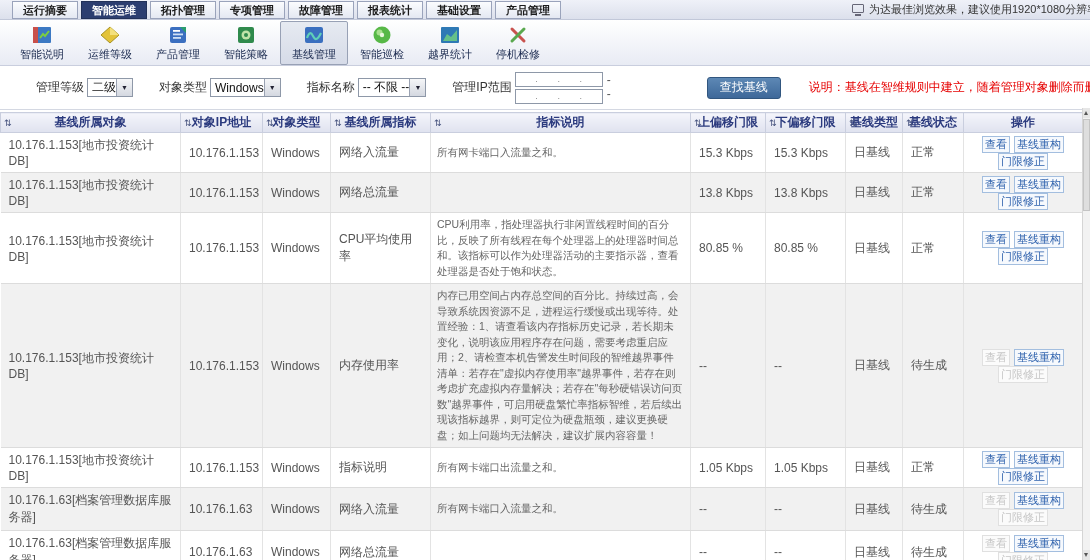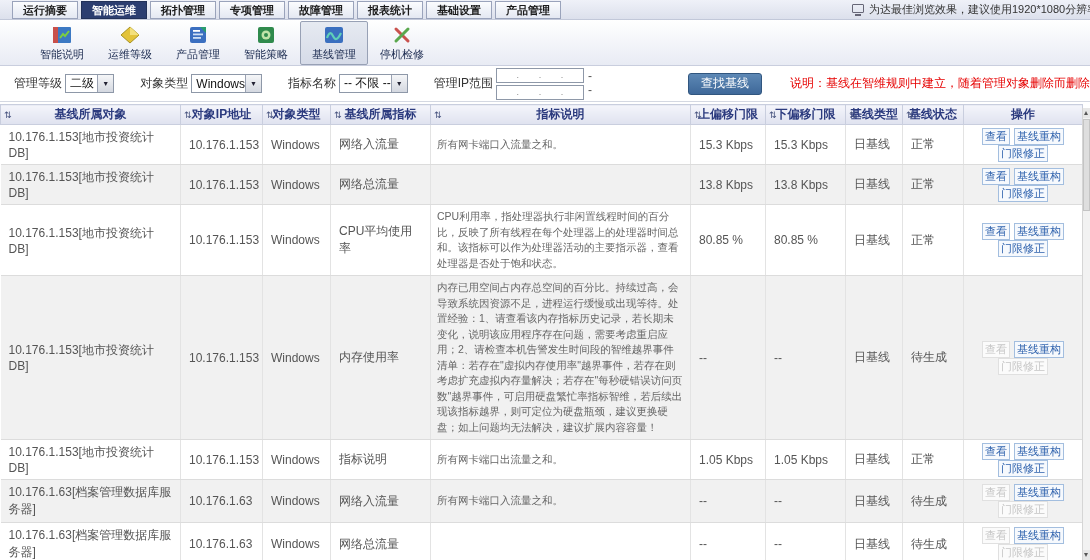--- a/index.html
+++ b/index.html
@@ -12,29 +12,29 @@
   .tab { font-size:11px; font-weight:bold; padding:2px 10px; margin-right:3px; border:1px solid #9aa3bb;
          background:linear-gradient(#fbfcfe,#e4e8f2); color:#1b1b1b; cursor:pointer; white-space:nowrap; line-height:12px; }
   .tab.active { background:#2c3e70; color:#fff; border-color:#223158; }
   .notice { position:absolute; right:0; top:0; height:100%; width:238px; display:flex; align-items:center;
             font-size:11px; color:#333; white-space:nowrap; overflow:hidden; }
   .mon { width:12px; height:9px; border:1px solid #667; border-radius:1px; position:relative; margin:0 5px 3px 0; flex:0 0 auto; }
   .mon::after { content:''; position:absolute; left:2px; bottom:-4px; width:6px; height:2px; background:#667; }
 
   
   .toolbar { height:46px; display:flex; align-items:center; background:linear-gradient(#ffffff,#e8ebf4);
-             border-bottom:1px solid #c9cede; padding-left:28px; }
+             border-bottom:1px solid #c9cede; padding-left:8px; }
   .titem { width:68px; display:flex; flex-direction:column; align-items:center; gap:1px; cursor:pointer;
            padding:2px 0; border:1px solid transparent; }
   .titem.active { border:1px solid #98a1b5; background:linear-gradient(#e6eaf1,#d6dbe8); border-radius:2px; }
   .ticon svg { width:22px; height:22px; display:block; }
   .tlabel { font-size:11px; color:#1c2b50; }
 
   
-  .filterbar { height:36px; display:flex; align-items:center; padding-left:14px; background:#fff;
+  .filterbar { height:44px; display:flex; align-items:center; padding-left:36px; background:#fff;
                border-bottom:1px solid #d4d8e2; }
   .flabel { color:#333; margin-right:3px; white-space:nowrap; }
   .select { width:92px; height:19px; border:1px solid #8e98a8; background:#fff; display:flex; align-items:center;
             justify-content:space-between; margin-right:26px; cursor:pointer; }
   .selval { padding-left:4px; color:#111; white-space:nowrap; overflow:hidden; }
   .selbtn { width:16px; height:17px; background:linear-gradient(#f5f6f8,#d4d8e0); border-left:1px solid #9aa2b2;
             font-size:7px; color:#223; display:flex; align-items:center; justify-content:center; flex:0 0 auto; }
   .ipgroup { display:flex; align-items:flex-start; }
   .ipcol { display:flex; flex-direction:column; gap:2px; }
   .ipbox { width:88px; height:15px; border:1px solid #8e98a8; background:#fff; display:flex; align-items:center;
@@ -136,20 +136,39 @@
       <span class="tlabel">智能策略</span>
     </div>
     <div class="titem active">
       <span class="ticon">
         <svg viewBox="0 0 22 22">
           <rect x="2" y="3" width="18" height="16" rx="2" fill="#3a6fbf"></rect>
           <path d="M4 14 C6 8,8 8,10 12 S14 17,18 9" stroke="#5fd0b8" stroke-width="2.2" fill="none"></path>
         </svg>
       </span>
       <span class="tlabel">基线管理</span>
+    </div>
+    <div class="titem">
+      <span class="ticon">
+        <svg viewBox="0 0 22 22">
+          <circle cx="11" cy="11" r="8.5" fill="#57b847"></circle>
+          <circle cx="8.5" cy="8.5" r="3" fill="#a8e08e"></circle>
+          <circle cx="11" cy="11" r="2.2" fill="#e8f7dd"></circle>
+        </svg>
+      </span>
+      <span class="tlabel">智能巡检</span>
+    </div>
+    <div class="titem">
+      <span class="ticon">
+        <svg viewBox="0 0 22 22">
+          <rect x="2" y="3" width="18" height="16" rx="1" fill="#2e79b5"></rect>
+          <polygon points="4,17 8,10 12,13 18,6 18,17" fill="#64c08a"></polygon>
+        </svg>
+      </span>
+      <span class="tlabel">越界统计</span>
     </div>
     <div class="titem">
       <span class="ticon">
         <svg viewBox="0 0 22 22">
           <path d="M5 5 L17 17" stroke="#c9524e" stroke-width="3" stroke-linecap="round"></path>
           <path d="M17 5 L5 17" stroke="#5aa84e" stroke-width="3" stroke-linecap="round"></path>
         </svg>
       </span>
       <span class="tlabel">停机检修</span>
     </div>

